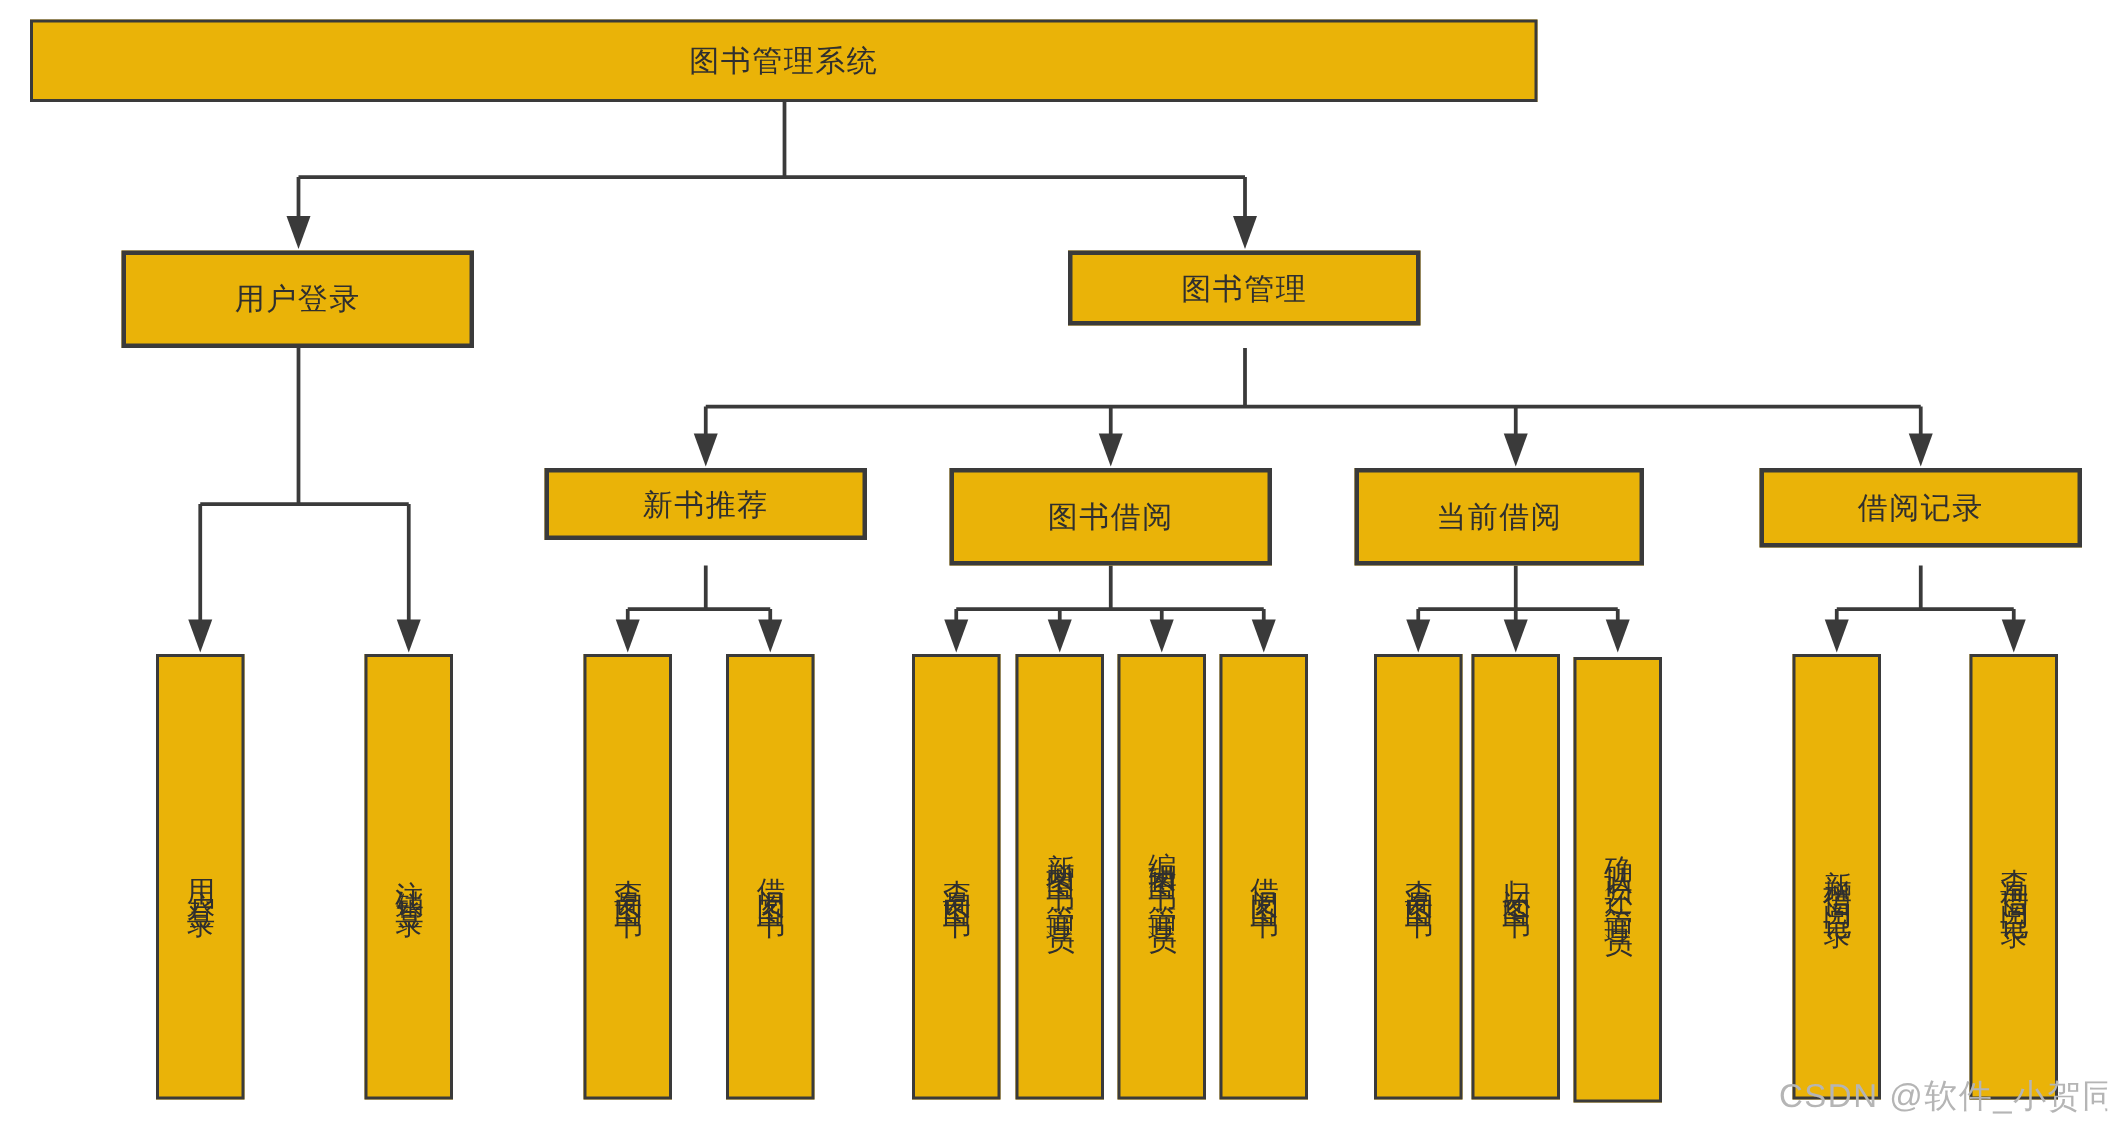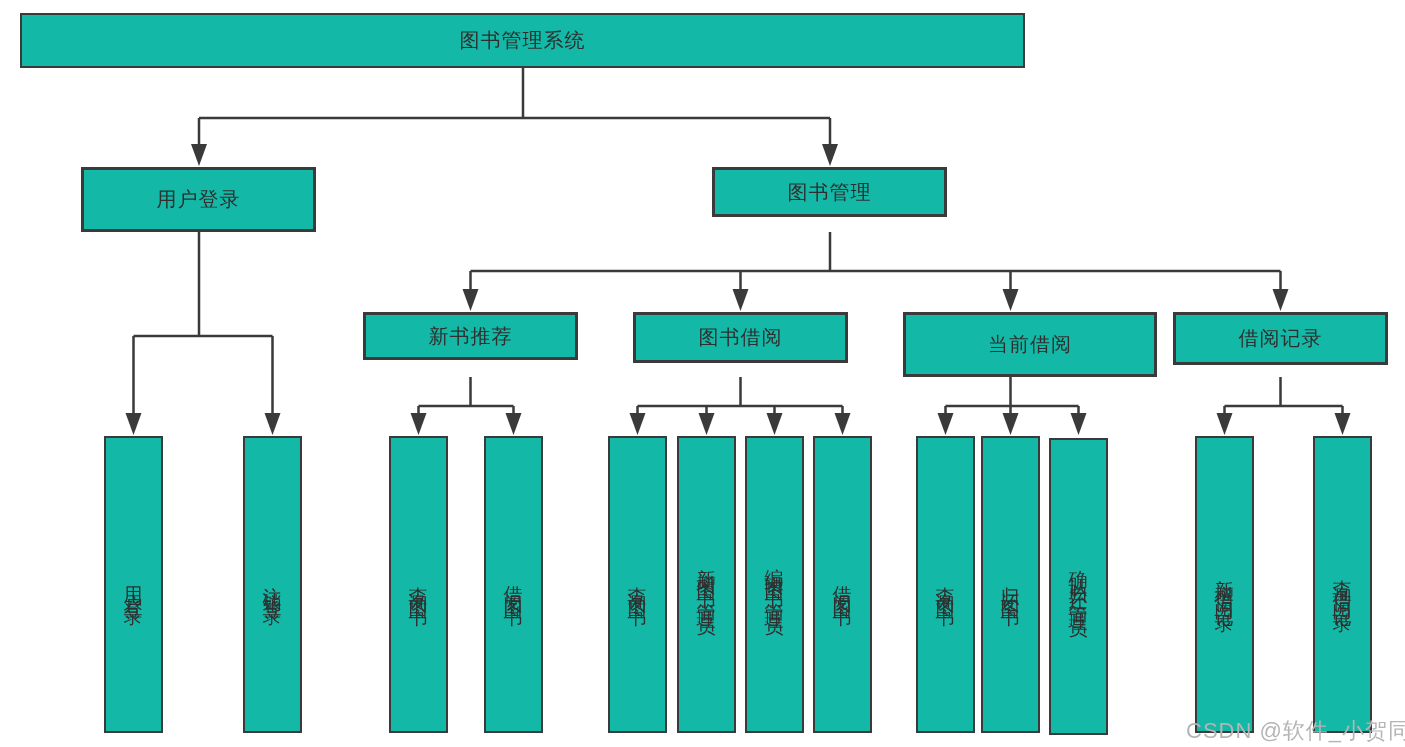--- a/index.html
+++ b/index.html
@@ -5,21 +5,21 @@
   html,body{margin:0;padding:0;background:#ffffff;}
   .canvas{
     position:relative;
     width:1405px;height:747px;
     background:#ffffff;
     font-family:"Liberation Sans",sans-serif;
     overflow:hidden;
   }
   .box{
     position:absolute;
-    background:#14b8a6;
+    background:#eab308;
     border:3px solid #3a3a3a;
     box-sizing:border-box;
     display:flex;align-items:center;justify-content:center;
     font-size:20px;color:#2f2f2f;
     letter-spacing:1px;
     z-index:2;
   }
   .box.root{border-width:2.5px;font-size:20px;}
   .leaf{
     writing-mode:vertical-rl;
@@ -99,22 +99,22 @@
       <polygon points="1342.5,435 1334.5,413 1350.5,413"></polygon>
     </g>
   </svg>
 
   <div class="box root" style="left:20px;top:13px;width:1005px;height:55px;">图书管理系统</div>
 
   <div class="box" style="left:81px;top:167px;width:235px;height:65px;">用户登录</div>
   <div class="box" style="left:712px;top:167px;width:235px;height:50px;">图书管理</div>
 
   <div class="box" style="left:363px;top:312px;width:215px;height:48px;">新书推荐</div>
-  <div class="box" style="left:633px;top:312px;width:215px;height:51px;">图书借阅</div>
-  <div class="box" style="left:903px;top:312px;width:254px;height:65px;">当前借阅</div>
+  <div class="box" style="left:633px;top:312px;width:215px;height:65px;">图书借阅</div>
+  <div class="box" style="left:903px;top:312px;width:193px;height:65px;">当前借阅</div>
   <div class="box" style="left:1173px;top:312px;width:215px;height:53px;">借阅记录</div>
 
   <div class="box leaf" style="left:104px;top:436px;width:59px;height:297px;">用户登录</div>
   <div class="box leaf" style="left:243px;top:436px;width:59px;height:297px;">注销登录</div>
 
   <div class="box leaf" style="left:389px;top:436px;width:59px;height:297px;">查询图书</div>
   <div class="box leaf" style="left:484px;top:436px;width:59px;height:297px;">借阅图书</div>
 
   <div class="box leaf" style="left:608px;top:436px;width:59px;height:297px;">查询图书</div>
   <div class="box leaf" style="left:677px;top:436px;width:59px;height:297px;">新增图书（管理员）</div>

